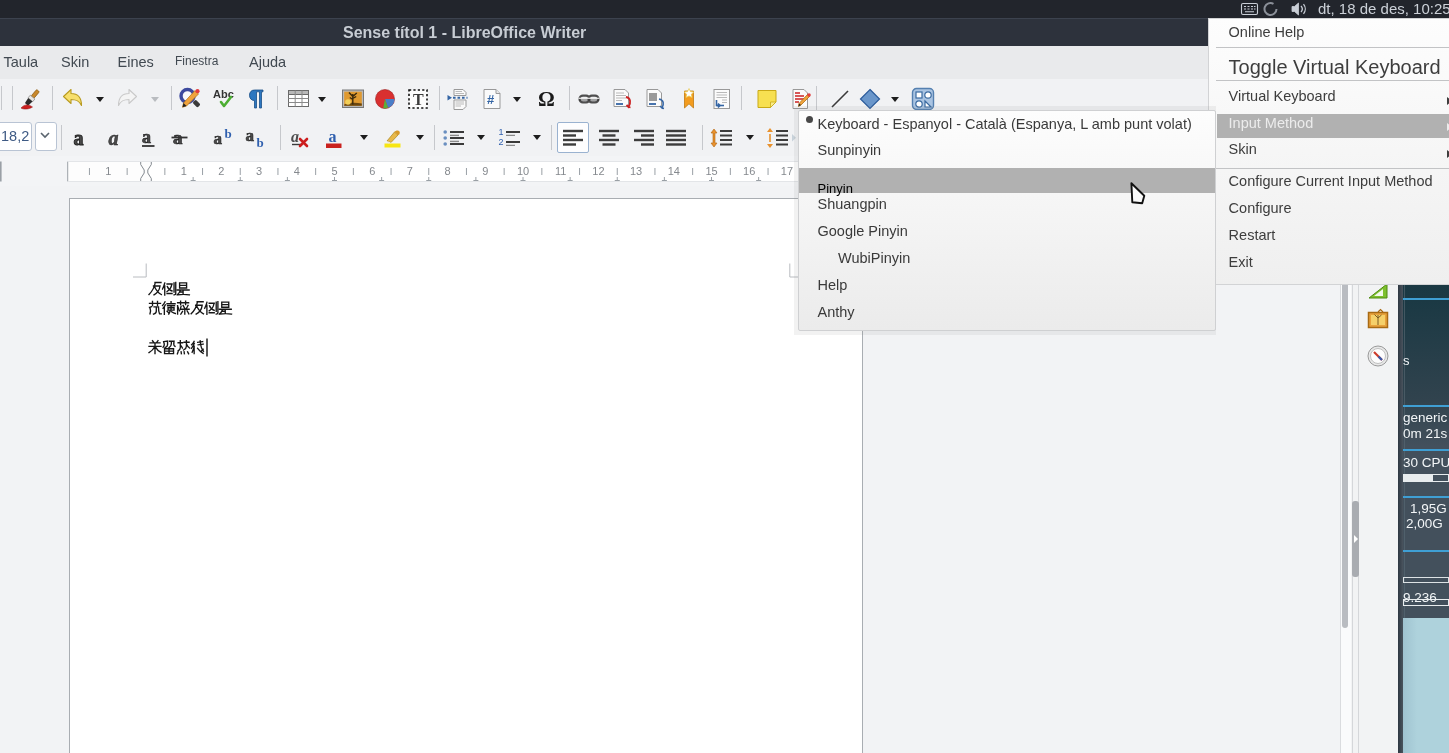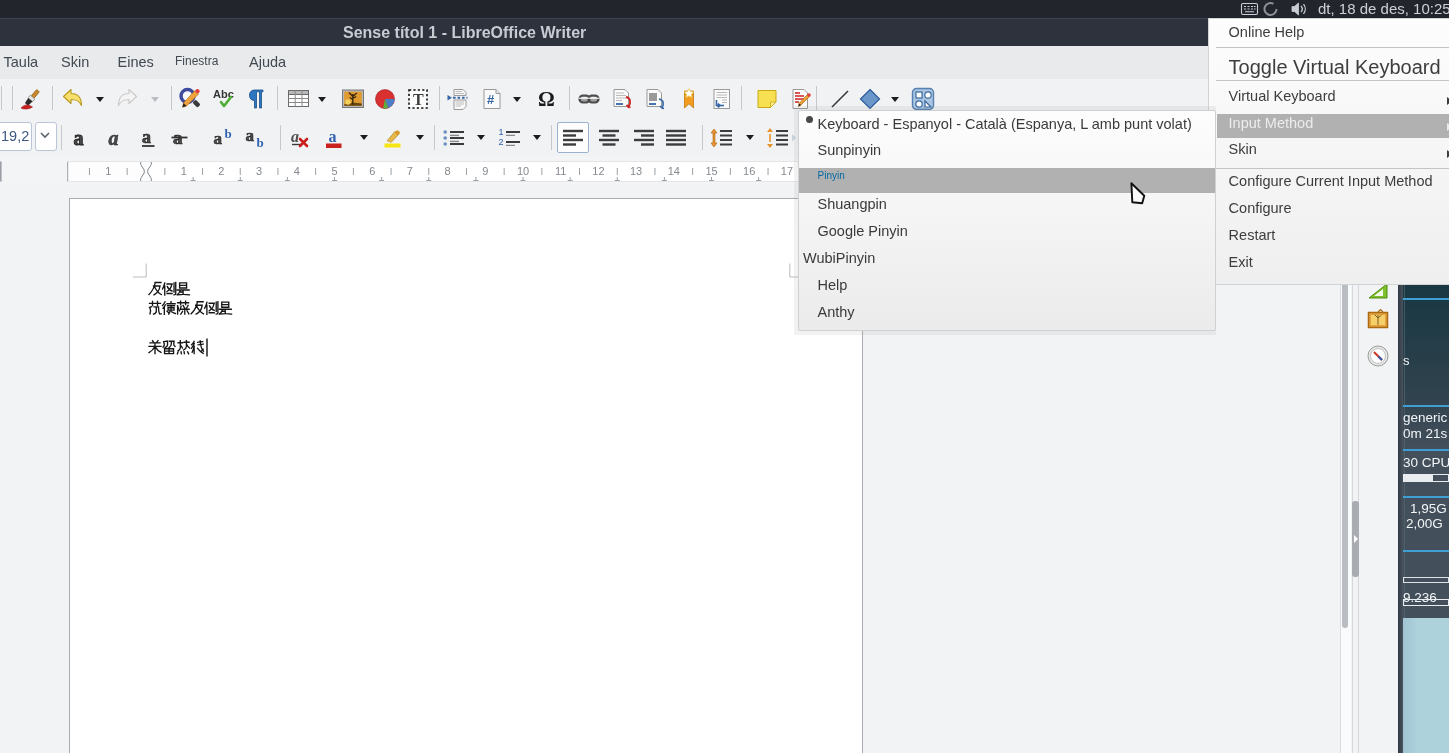--- a/index.html
+++ b/index.html
@@ -164,21 +164,21 @@
 <div class="vsep" style="left:569.2px;top:86px;height:24px"></div>
 <div class="vsep" style="left:741px;top:86px;height:24px"></div>
 <div class="vsep" style="left:815.7px;top:86px;height:24px"></div>
 <div class="dd" style="left:95.5px;top:96.5px"></div>
 <div class="dd gray" style="left:150.8px;top:96.5px"></div>
 <div class="dd" style="left:318px;top:96.5px"></div>
 <div class="dd" style="left:513px;top:96.5px"></div>
 <div class="dd" style="left:891px;top:96.5px"></div>
 <div class="abs" style="left:0;top:117px;width:1449px;height:38.5px;background:#f1f2f4"></div>
 <div class="abs" style="left:-18px;top:121.5px;width:50px;height:29px;background:#fff;border:1px solid #b9c4d4;border-radius:3px;box-sizing:border-box"></div>
-<div class="abs" style="left:1px;top:128px;font-size:14.5px;color:#3e5a84">19,2</div>
+<div class="abs" style="left:1px;top:128px;font-size:14.5px;color:#3e5a84">18,2</div>
 <div class="abs" style="left:34.5px;top:121.5px;width:22px;height:29px;background:#fff;border:1px solid #b9c4d4;border-radius:3px;box-sizing:border-box"></div>
 <svg class="abs" style="left:39px;top:131px" width="12" height="8" viewBox="0 0 12 8">
     <path d="M2 2 L6 6 L10 2" stroke="#5a646e" stroke-width="1.6" fill="none"></path>
   </svg>
 <svg class="ico" style="left:70.0px;top:125.69999999999999px" width="24" height="24" viewBox="0 0 24 24">
     <text x="3.5" y="18.5" font-family="Liberation Serif" font-size="20" font-weight="bold" fill="#4a4a4a" stroke="#262626" stroke-width="0.9">a</text>
   </svg>
 <svg class="ico" style="left:104.0px;top:125.69999999999999px" width="24" height="24" viewBox="0 0 24 24">
     <text x="4.5" y="18.5" font-family="Liberation Serif" font-size="20" font-style="italic" font-weight="bold" fill="#4a4a4a" stroke="#262626" stroke-width="0.5">a</text>
   </svg>
@@ -440,24 +440,24 @@
 <div class="abs" style="left:1403px;top:473.5px;width:46px;height:8px;border:1px solid #e8ecee;box-sizing:border-box"></div>
 <div class="abs" style="left:1403px;top:473.5px;width:30px;height:8px;background:#e8ecee"></div>
 
 <div class="abs" style="left:1403px;top:577px;width:46px;height:6px;border:1px solid #dde2e5;box-sizing:border-box"></div>
 <div class="abs" style="left:1403px;top:598.5px;width:46px;height:7px;border:1px solid #e8ecee;box-sizing:border-box"></div>
 <div class="abs" style="z-index:30;left:793.6px;top:105.8px;width:422.6px;height:229.2px;background:rgba(130,130,130,0.10)"></div>
 <div class="abs" style="z-index:30;left:797.6px;top:109.8px;width:418.6px;height:221.2px;background:linear-gradient(180deg,#fdfdfd,#ebebeb);border:1px solid #cfd0d2;border-radius:2px;box-sizing:border-box"></div>
 <div class="abs" style="z-index:30;left:798.6px;top:167.5px;width:416.6px;height:25.7px;background:#b1b1b1"></div>
 <div class="mi" style="z-index:30;left:817.5px;top:115.5px;font-size:14.5px;color:#3a3a3a">Keyboard - Espanyol - Català (Espanya, L amb punt volat)</div>
 <div class="mi" style="z-index:30;left:817.5px;top:142.4px;font-size:14.5px;color:#3a3a3a">Sunpinyin</div>
-<div class="mi" style="z-index:30;left:817.5px;top:170px;font-size:10px;color:#0369a1">Pinyin</div>
+<div class="mi" style="z-index:30;left:817.5px;top:181px;font-size:13px;color:#000000">Pinyin</div>
 <div class="mi" style="z-index:30;left:817.5px;top:196.2px;font-size:14.5px;color:#3a3a3a">Shuangpin</div>
 <div class="mi" style="z-index:30;left:817.5px;top:223.10000000000002px;font-size:14.5px;color:#3a3a3a">Google Pinyin</div>
-<div class="mi" style="z-index:30;left:803px;top:250.0px;font-size:14.5px;color:#3a3a3a">WubiPinyin</div>
+<div class="mi" style="z-index:30;left:838px;top:250.0px;font-size:14.5px;color:#3a3a3a">WubiPinyin</div>
 <div class="mi" style="z-index:30;left:817.5px;top:276.9px;font-size:14.5px;color:#3a3a3a">Help</div>
 <div class="mi" style="z-index:30;left:817.5px;top:303.8px;font-size:14.5px;color:#3a3a3a">Anthy</div>
 <div class="abs" style="z-index:30;left:805.5px;top:115.9px;width:7.4px;height:7.4px;border-radius:50%;background:#484848"></div>
 <div class="abs" style="z-index:20;left:1207.8px;top:17.8px;width:241.2px;height:267px;background:linear-gradient(180deg,#fdfdfd,#efefef);border:1px solid #d2d3d5;border-right:none;box-sizing:border-box"></div>
 <div class="abs" style="z-index:20;left:1217px;top:114.2px;width:232px;height:24px;background:#b1b1b1"></div>
 <div class="mi" style="z-index:20;left:1228.6px;top:24.3px;font-size:14.5px;color:#3d3d3d">Online Help</div>
 <div class="mi" style="z-index:20;left:1228.6px;top:56.300000000000004px;font-size:20px;color:#3d3d3d">Toggle Virtual Keyboard</div>
 <div class="mi" style="z-index:20;left:1228.6px;top:87.89999999999999px;font-size:14.5px;color:#3d3d3d">Virtual Keyboard</div>
 <div class="mi" style="z-index:20;left:1228.6px;top:114.69999999999999px;font-size:14.5px;color:#ececec">Input Method</div>
 <div class="mi" style="z-index:20;left:1228.6px;top:141.4px;font-size:14.5px;color:#3d3d3d">Skin</div>

